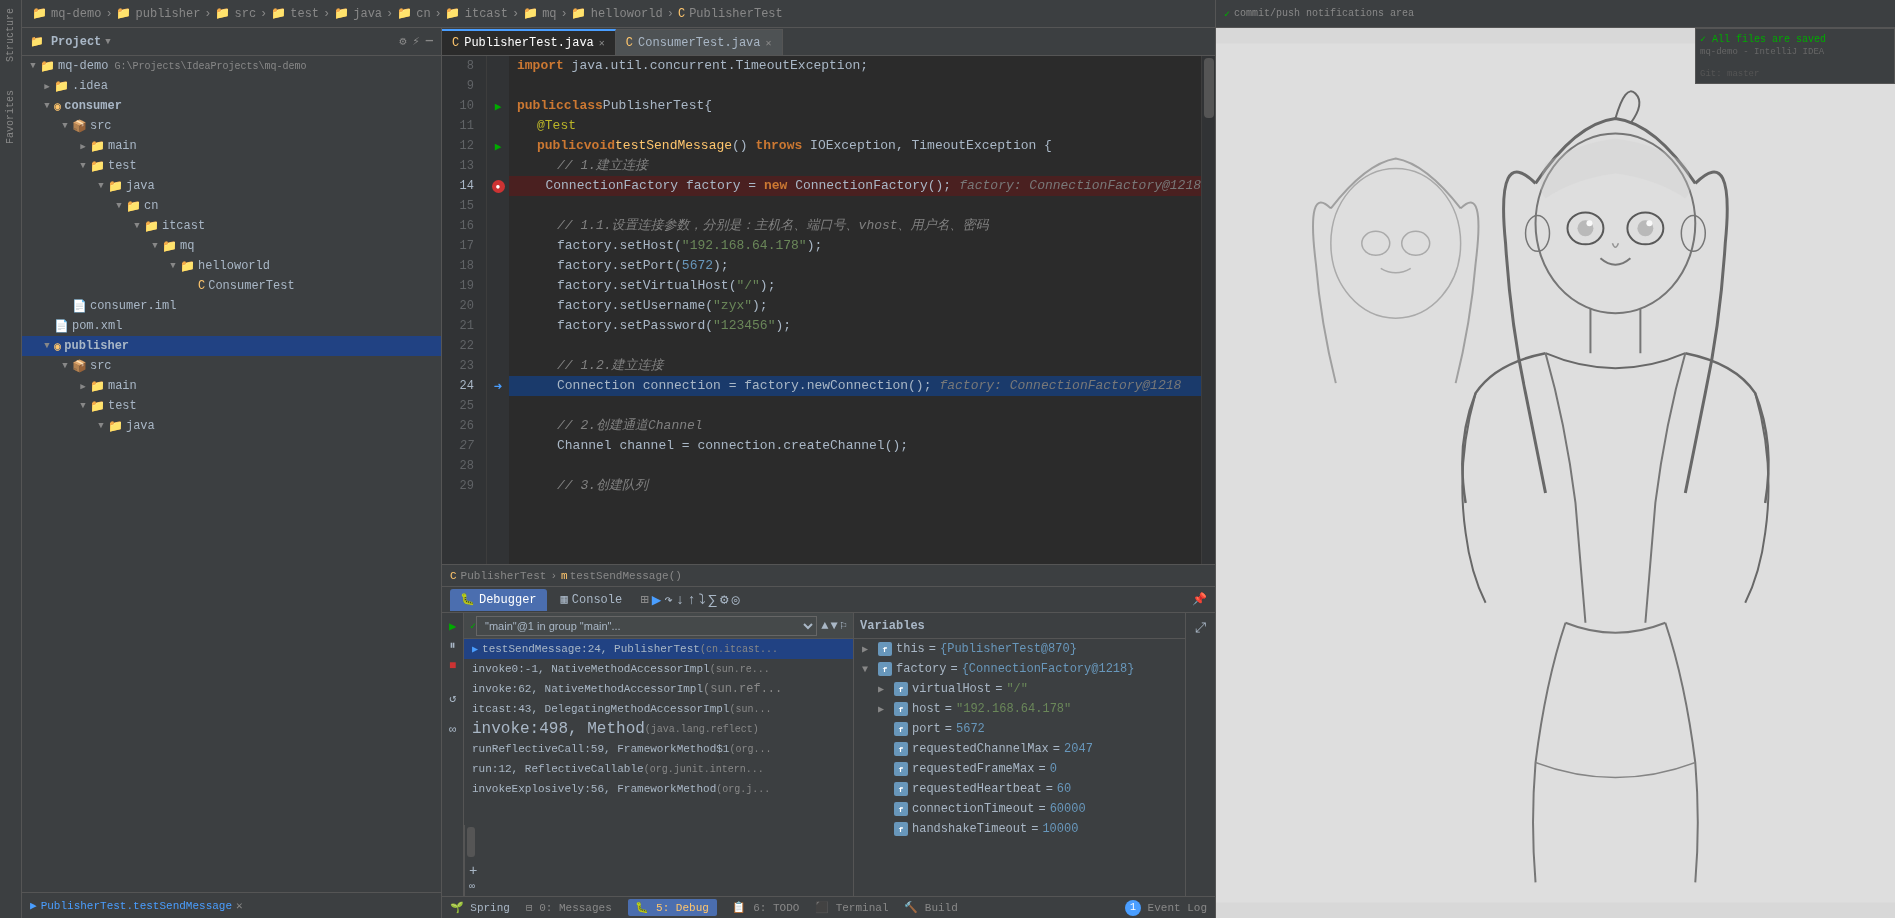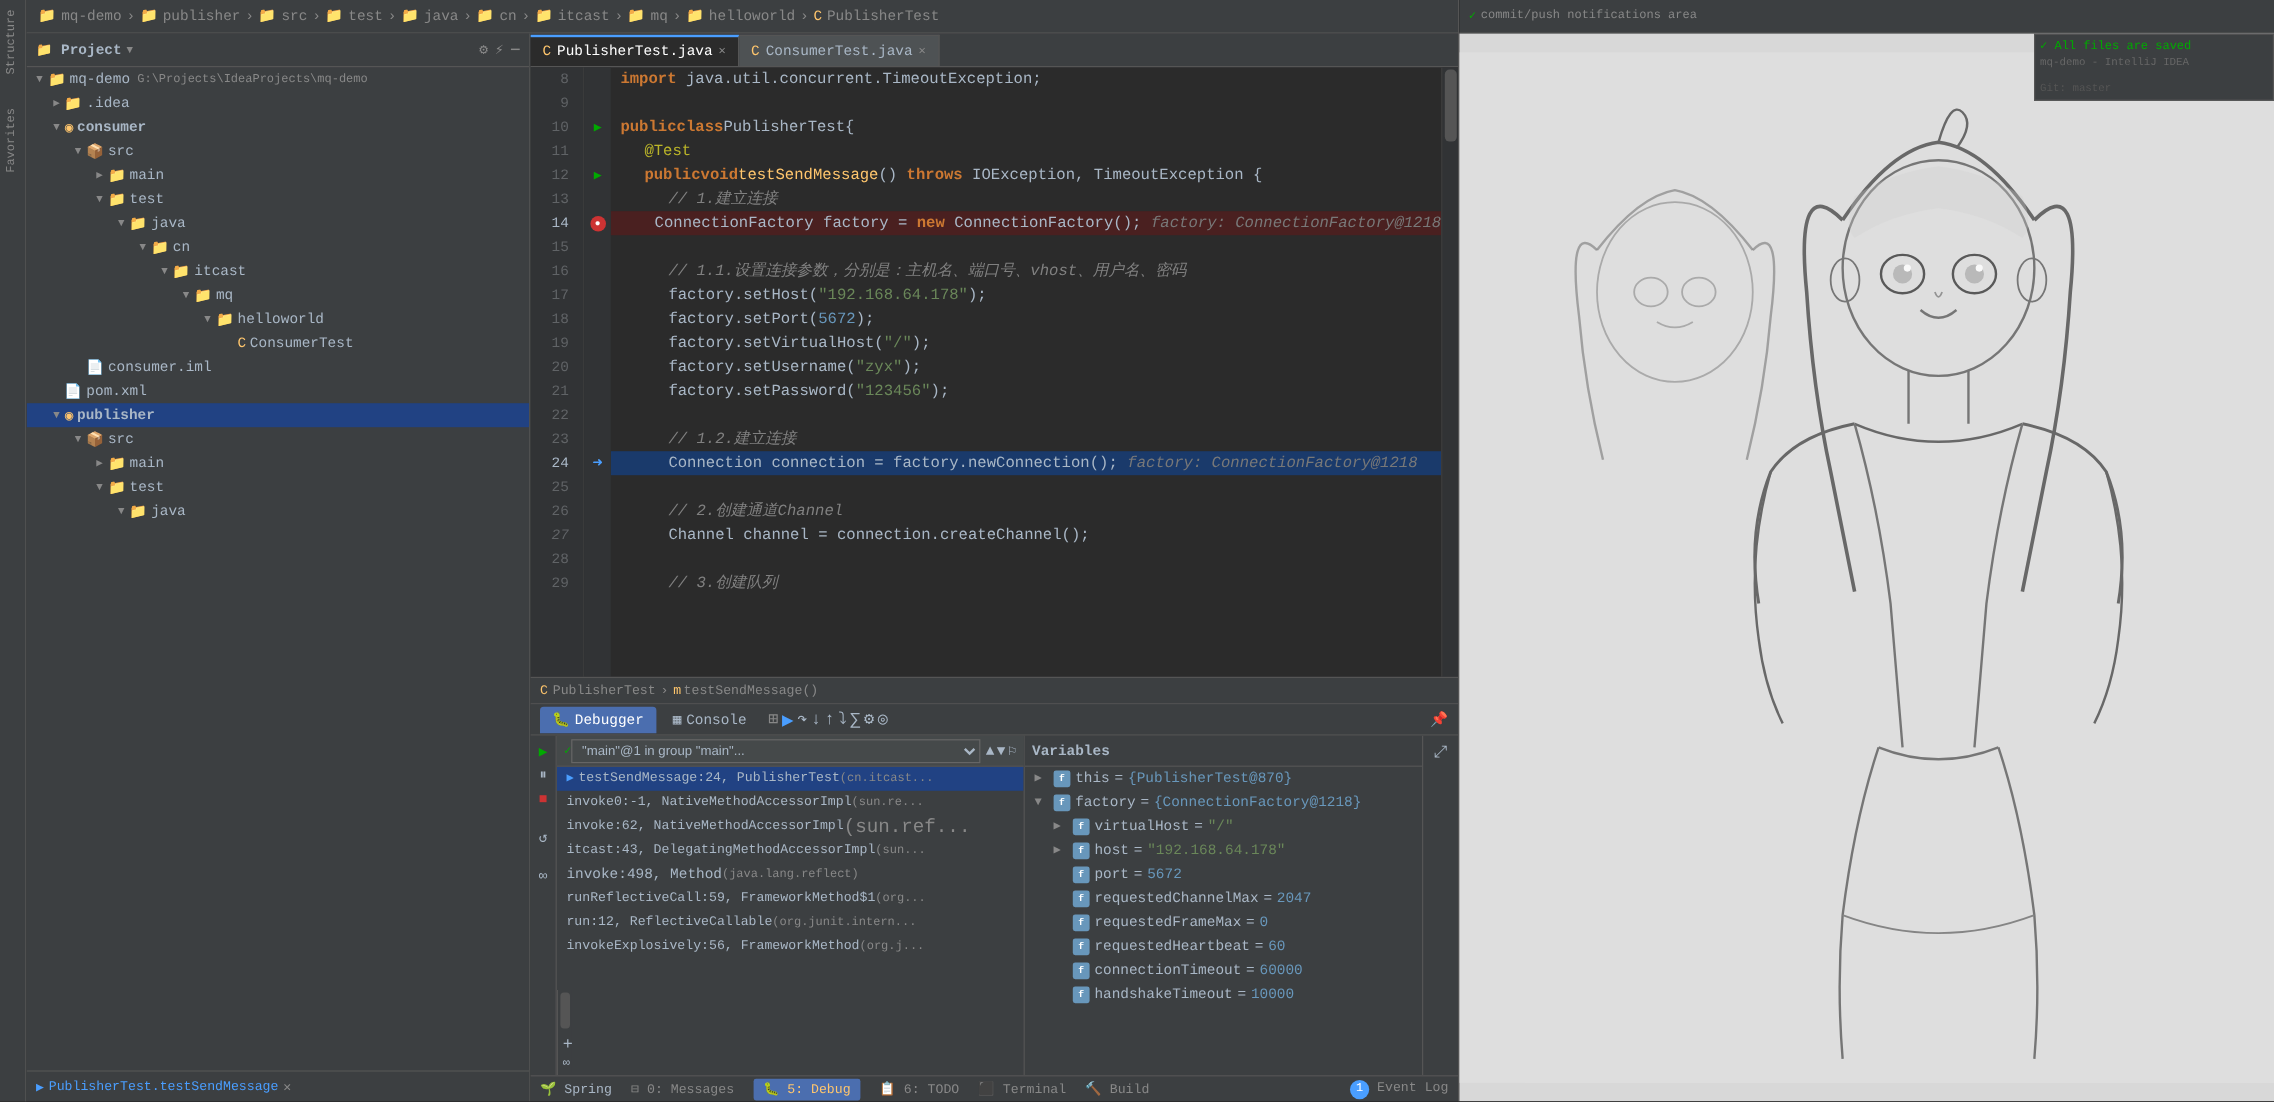--- a/index.html
+++ b/index.html
@@ -819,28 +819,28 @@
                   <span style="color:#4a9eff; font-size:10px; margin-right:4px;">▶</span>
                   <span style="font-size:11px;">testSendMessage:24, PublisherTest</span>
                   <span style="color:#888; font-size:10px;"> (cn.itcast...</span>
                 </div>
                 <div class="frame-item">
                   <span style="font-size:11px;">invoke0:-1, NativeMethodAccessorImpl</span>
                   <span style="color:#888; font-size:10px;"> (sun.re...</span>
                 </div>
                 <div class="frame-item">
                   <span style="font-size:11px;">invoke:62, NativeMethodAccessorImpl</span>
-                  <span style="color:#888; font-size:16px;"> (sun.ref...</span>
+                  <span style="color:#888; font-size:12px;"> (sun.ref...</span>
                 </div>
                 <div class="frame-item">
                   <span style="font-size:11px;">itcast:43, DelegatingMethodAccessorImpl</span>
                   <span style="color:#888; font-size:10px;"> (sun...</span>
                 </div>
                 <div class="frame-item">
-                  <span style="font-size:12px;">invoke:498, Method</span>
+                  <span style="font-size:16px;">invoke:498, Method</span>
                   <span style="color:#888; font-size:10px;"> (java.lang.reflect)</span>
                 </div>
                 <div class="frame-item">
                   <span style="font-size:11px;">runReflectiveCall:59, FrameworkMethod$1</span>
                   <span style="color:#888; font-size:10px;"> (org...</span>
                 </div>
                 <div class="frame-item">
                   <span style="font-size:11px;">run:12, ReflectiveCallable</span>
                   <span style="color:#888; font-size:10px;"> (org.junit.intern...</span>
                 </div>

